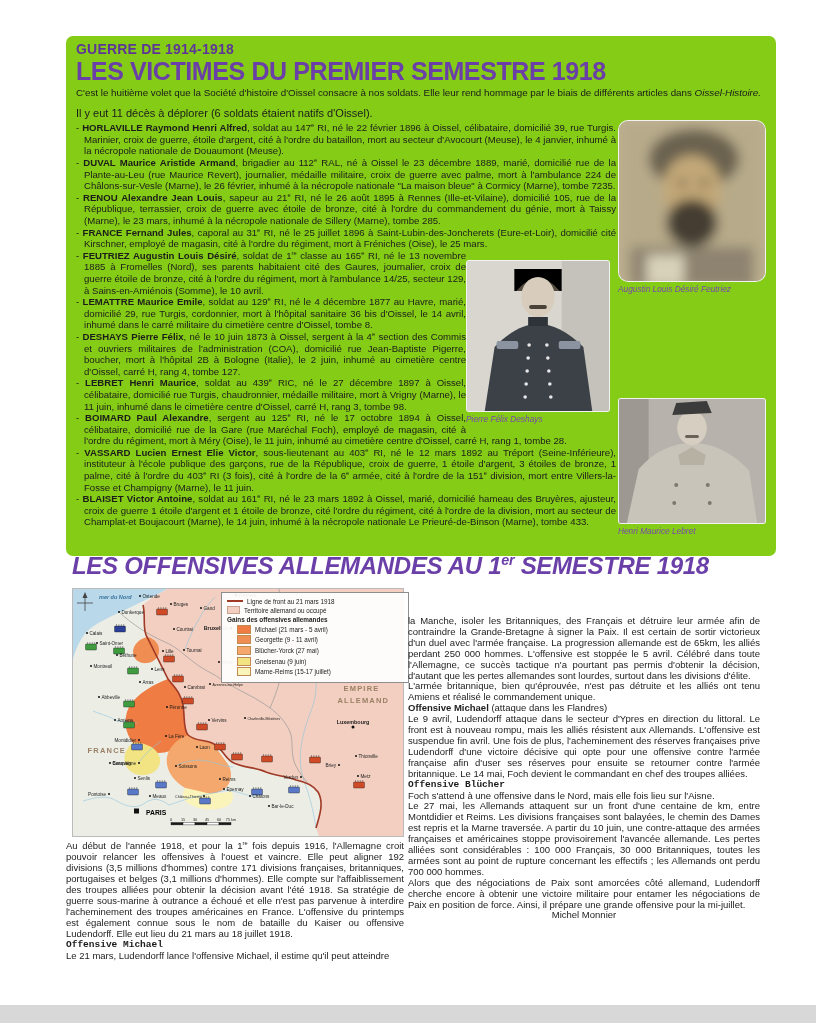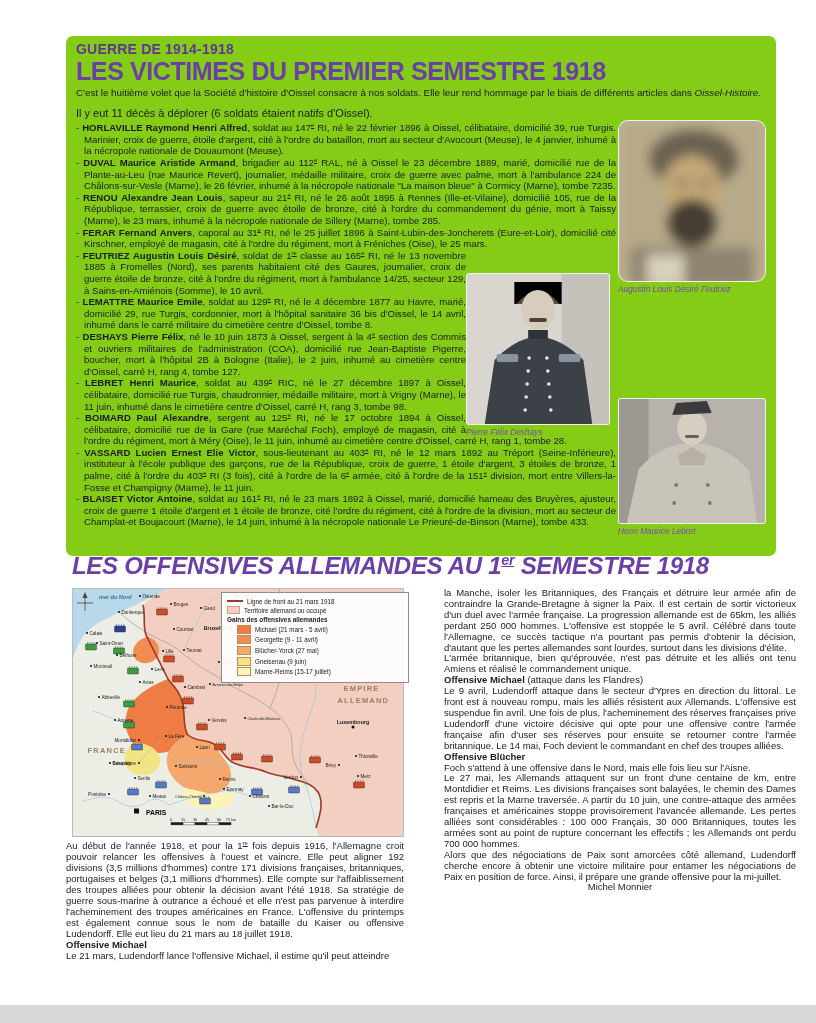--- a/index.html
+++ b/index.html
@@ -1,38 +1,38 @@
 <!DOCTYPE html>
 <html><head>
 <meta charset="utf-8">
 <style>
   html,body{margin:0;padding:0;}
   body{width:816px;height:1023px;position:relative;background:#ffffff;
        font-family:"Liberation Sans",sans-serif;color:#1c1c1c;overflow:hidden;}
-  sup{font-size:.6em;line-height:0;text-decoration:underline;}
+  sup{font-size:.6em;line-height:0;}
   
   .panel{position:absolute;left:66px;top:36px;width:710px;height:520px;
          background:#84cc16;border-radius:7px;overflow:hidden;}
   .panel-inner{padding:5px 10px 0 10px;}
   .kicker{font-size:14px;font-weight:bold;color:#5d3697;letter-spacing:.2px;}
   .title1{font-size:25px;font-weight:bold;color:#6b3fa8;letter-spacing:-.4px;margin-top:1px;line-height:1.05;}
   .intro{font-size:9.8px;margin-top:3px;color:#1a1a1a;white-space:nowrap;}
   .lede{font-size:11px;margin-top:9px;}
   .entries{margin-top:3px;font-size:9.6px;line-height:11.6px;text-align:justify;}
   .entry{padding-left:8px;text-indent:-8px;}
   .entry::before{content:"- ";}
   .entry b{letter-spacing:0;}
   .sp{float:right;clear:right;position:relative;}
   .s1{width:150px;height:136px;}
   .s2{width:300px;height:168px;}
   .s3{width:150px;height:110px;margin-top:36px;}
   .photo{border:1px solid rgba(255,255,255,.75);background:#ccc;overflow:hidden;display:block;}
   .ph1wrap{position:absolute;top:-2px;right:0;width:148px;}
   .ph1{border-radius:10px;height:160px;}
-  .ph2wrap{position:absolute;top:15px;left:0;width:144px;}
+  .ph2wrap{position:absolute;top:2px;left:0;width:144px;}
   .ph2{border-radius:3px;height:150px;}
   .ph3wrap{position:absolute;left:552px;top:362px;width:148px;}
   .ph3{border-radius:3px;height:124px;}
   .caption{font-size:8.3px;font-style:italic;color:#7a49ad;margin-top:2px;}
   .photo svg{display:block;width:100%;height:100%;}
   
   .title2{position:absolute;left:72px;top:552px;font-size:24px;font-style:italic;
           font-weight:bold;color:#6b3fa8;letter-spacing:-.3px;}
   .map{position:absolute;left:72px;top:588px;width:330px;height:247px;border:1px solid #bbb;background:#eceee6;}
   .map svg{display:block;width:330px;height:247px;}
@@ -45,23 +45,23 @@
   .map svg text.sc{font-size:3.8px;}
   .legend{position:absolute;left:148px;top:3px;width:176px;background:rgba(255,255,255,.93);
           border:1px solid #8e8e8e;padding:3px 5px 4px 5px;font-size:6.3px;color:#222;}
   .lg-row{display:flex;align-items:center;gap:4px;margin:1.6px 0;}
   .lg-ind{margin-left:10px;}
   .lg-line{width:16px;border-top:2px solid #a03a26;}
   .lg-terr{width:11px;height:6px;background:#f2cfc0;border:1px solid #c9a291;}
   .lg-sw{width:12px;height:7px;border:1px solid #c08a50;display:inline-block;flex:none;}
   .lg-title{font-weight:bold;font-size:6.4px;margin:2px 0 1px 0;}
   .colL{position:absolute;left:66px;top:840px;width:338px;font-size:9.5px;line-height:11px;text-align:justify;}
-  .colR{position:absolute;left:408px;top:588px;width:352px;font-size:9.5px;line-height:10.9px;text-align:justify;margin-left:36px;}
+  .colR{position:absolute;left:408px;top:616px;width:352px;font-size:9.5px;line-height:10.9px;text-align:justify;}
   .colL p,.colR p{margin:0;}
-  .bold-line{font-weight:bold;}
+  .bold-line{font-weight:bold;font-family:Liberation Mono, monospace;}
   .byline{text-align:center;margin-top:3px;}
   .footer-bar{position:absolute;left:0;top:1005px;width:816px;height:18px;background:#d8d8d8;}
 </style>
 </head>
 <body>
 
 <div class="panel">
   <div class="panel-inner">
     <div class="kicker">GUERRE DE 1914-1918</div>
     <div class="title1">LES VICTIMES DU PREMIER SEMESTRE 1918</div>
@@ -124,21 +124,21 @@
             </svg>
           </span>
           <div class="caption">Pierre Félix Deshays</div>
         </div>
       </div>
       <div class="sp s3"></div>
 
       <div class="entry"><b>HORLAVILLE Raymond Henri Alfred</b><span>, soldat au 147<sup>e</sup> RI, né le 22 février 1896 à Oissel, célibataire, domicilié 39, rue Turgis. Marinier, croix de guerre, étoile d'argent, cité à l'ordre du bataillon, mort au secteur d'Avocourt (Meuse), le 4 janvier, inhumé à la nécropole nationale de Douaumont (Meuse).</span></div>
       <div class="entry"><b>DUVAL Maurice Aristide Armand</b><span>, brigadier au 112<sup>e</sup> RAL, né à Oissel le 23 décembre 1889, marié, domicilié rue de la Plante-au-Leu (rue Maurice Revert), journalier, médaille militaire, croix de guerre avec palme, mort à l'ambulance 224 de Châlons-sur-Vesle (Marne), le 26 février, inhumé à la nécropole nationale "La maison bleue" à Cormicy (Marne), tombe 7235.</span></div>
       <div class="entry"><b>RENOU Alexandre Jean Louis</b><span>, sapeur au 21<sup>e</sup> RI, né le 26 août 1895 à Rennes (Ille-et-Vilaine), domicilié 105, rue de la République, terrassier, croix de guerre avec étoile de bronze, cité à l'ordre du commandement du génie, mort à Taissy (Marne), le 23 mars, inhumé à la nécropole nationale de Sillery (Marne), tombe 285.</span></div>
-      <div class="entry"><b>FERAR Fernand Anvers</b><span>, caporal au 31<sup>e</sup> RI, né le 25 juillet 1896 à Saint-Lubin-des-Joncherets (Eure-et-Loir), domicilié cité Kirschner, employé de magasin, cité à l'ordre du régiment, mort à Fréniches (Oise), le 25 mars.</span></div>
+      <div class="entry"><b>FRANCE Fernand Jules</b><span>, caporal au 31<sup>e</sup> RI, né le 25 juillet 1896 à Saint-Lubin-des-Joncherets (Eure-et-Loir), domicilié cité Kirschner, employé de magasin, cité à l'ordre du régiment, mort à Fréniches (Oise), le 25 mars.</span></div>
       <div class="entry"><b>FEUTRIEZ Augustin Louis Désiré</b><span>, soldat de 1<sup>re</sup> classe au 165<sup>e</sup> RI, né le 13 novembre 1885 à Fromelles (Nord), ses parents habitaient cité des Gaures, journalier, croix de guerre étoile de bronze, cité à l'ordre du régiment, mort à l'ambulance 14/25, secteur 129, à Sains-en-Amiénois (Somme), le 10 avril.</span></div>
       <div class="entry"><b>LEMATTRE Maurice Emile</b><span>, soldat au 129<sup>e</sup> RI, né le 4 décembre 1877 au Havre, marié, domicilié 29, rue Turgis, cordonnier, mort à l'hôpital sanitaire 36 bis d'Oissel, le 14 avril, inhumé dans le carré militaire du cimetière centre d'Oissel, tombe 8.</span></div>
       <div class="entry"><b>DESHAYS Pierre Félix</b><span>, né le 10 juin 1873 à Oissel, sergent à la 4<sup>e</sup> section des Commis et ouvriers militaires de l'administration (COA), domicilié rue Jean-Baptiste Pigerre, boucher, mort à l'hôpital 2B à Bologne (Italie), le 2 juin, inhumé au cimetière centre d'Oissel, carré H, rang 4, tombe 127.</span></div>
       <div class="entry"><b>LEBRET Henri Maurice</b><span>, soldat au 439<sup>e</sup> RIC, né le 27 décembre 1897 à Oissel, célibataire, domicilié rue Turgis, chaudronnier, médaille militaire, mort à Vrigny (Marne), le 11 juin, inhumé dans le cimetière centre d'Oissel, carré H, rang 3, tombe 98.</span></div>
       <div class="entry"><b>BOIMARD Paul Alexandre</b><span>, sergent au 125<sup>e</sup> RI, né le 17 octobre 1894 à Oissel, célibataire, domicilié rue de la Gare (rue Maréchal Foch), employé de magasin, cité à l'ordre du régiment, mort à Méry (Oise), le 11 juin, inhumé au cimetière centre d'Oissel, carré H, rang 1, tombe 28.</span></div>
       <div class="entry"><b>VASSARD Lucien Ernest Elie Victor</b><span>, sous-lieutenant au 403<sup>e</sup> RI, né le 12 mars 1892 au Tréport (Seine-Inférieure), instituteur à l'école publique des garçons, rue de la République, croix de guerre, 1 étoile d'argent, 3 étoiles de bronze, 1 palme, cité à l'ordre du 403<sup>e</sup> RI (3 fois), cité à l'ordre de la 6<sup>e</sup> armée, cité à l'ordre de la 151<sup>e</sup> division, mort entre Villers-la-Fosse et Champigny (Marne), le 11 juin.</span></div>
       <div class="entry"><b>BLAISET Victor Antoine</b><span>, soldat au 161<sup>e</sup> RI, né le 23 mars 1892 à Oissel, marié, domicilié hameau des Bruyères, ajusteur, croix de guerre 1 étoile d'argent et 1 étoile de bronze, cité l'ordre du régiment, cité à l'ordre de la division, mort au secteur de Champlat-et Boujacourt (Marne), le 14 juin, inhumé à la nécropole nationale Le Prieuré-de-Binson (Marne), tombe 433.</span></div>
     </div>
   </div>
 

